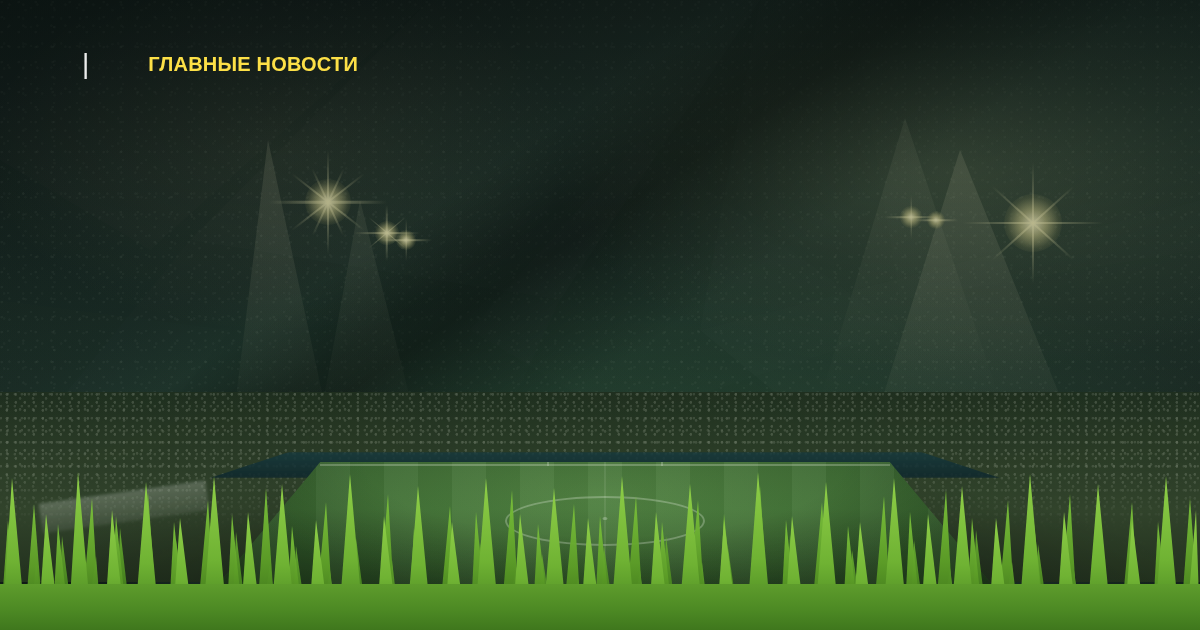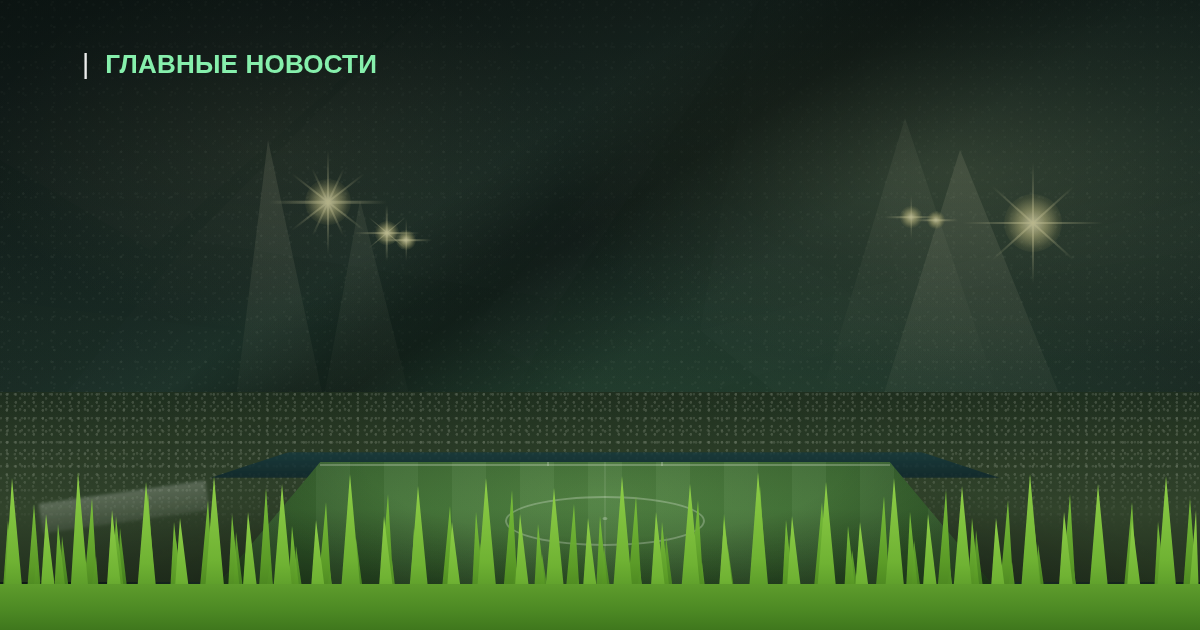--- a/index.html
+++ b/index.html
@@ -177,22 +177,23 @@
     font-size: 34px; font-weight: 700; letter-spacing: -0.6px; line-height: 1;
   }
   .logo .name { color: #2aad55; }
   .logo .tld  { color: #f2801c; }
   .sep {
     display: inline-block;
     color: #ffffff; font-size: 28px; font-weight: 400; line-height: 1;
     margin: 0 16px 0 20px; opacity: .92;
   }
   .kicker {
-    color: #86efac; font-size: 26px; font-weight: 700; line-height: 1;
+    color: #fde047; font-size: 20px; font-weight: 700; line-height: 1;
     letter-spacing: .2px;
+    margin-left: 43px;
   }
 
   .headline {
     position: absolute; left: 62px; top: 228px;
     width: 1000px;
     color: #ffffff;
     font-size: 52px;
     font-weight: 400;
     line-height: 66px;
     letter-spacing: -0.2px;

